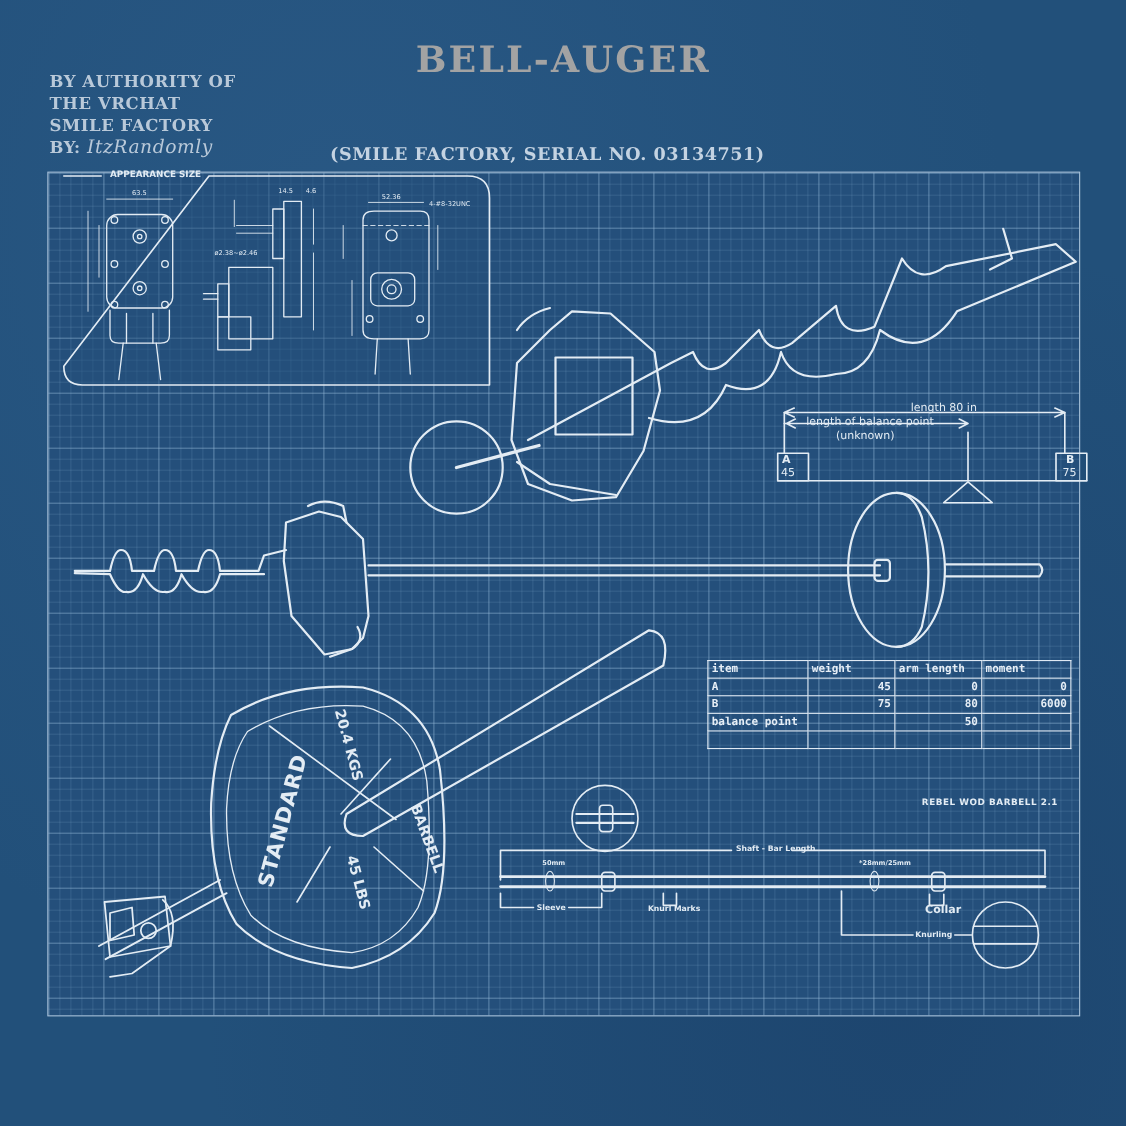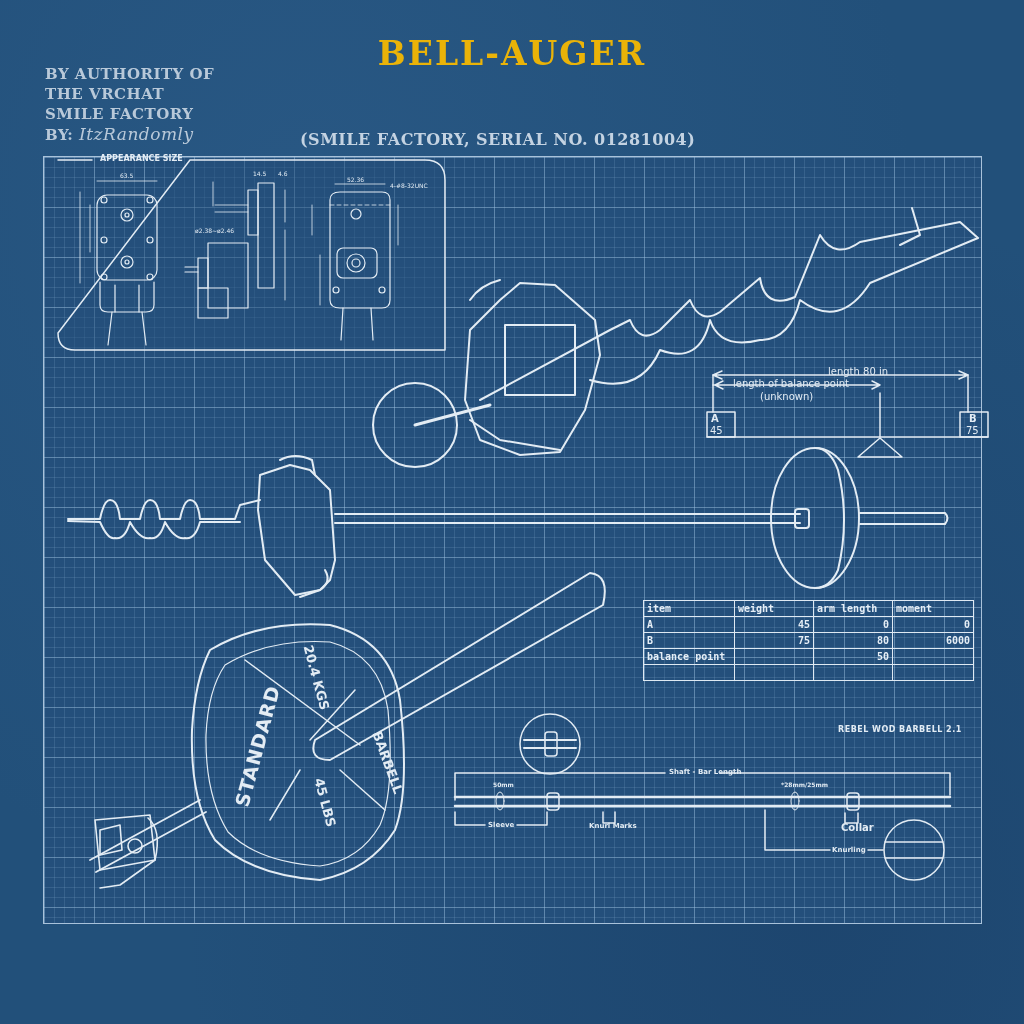--- a/index.html
+++ b/index.html
@@ -3,21 +3,21 @@
 <meta charset="utf-8">
 <style>
   html,body{margin:0;padding:0;}
   body{width:1024px;height:1024px;overflow:hidden;background:#1f4a72;position:relative;
     font-family:"DejaVu Serif", serif;}
   .paper{position:absolute;inset:0;
     background:
       radial-gradient(ellipse at 30% 20%, rgba(60,110,160,0.25), transparent 60%),
       radial-gradient(ellipse at 80% 90%, rgba(20,50,90,0.35), transparent 55%),
       #22507a;}
-  .title{position:absolute;left:0;width:1024px;top:34px;text-align:center;color:#eab308;
+  .title{position:absolute;left:0;width:1024px;top:34px;text-align:center;color:#a3a3a3;
     font-family:"DejaVu Serif", serif;font-weight:bold;font-size:33px;letter-spacing:2px;}
   .subtitle{position:absolute;left:300px;top:130px;color:#c4d3e2;font-family:"DejaVu Serif", serif;
     font-weight:bold;font-size:16px;letter-spacing:0.5px;}
   .authority{position:absolute;left:45px;top:64px;color:#b9c9d9;font-family:"DejaVu Serif", serif;
     font-weight:bold;font-size:15px;line-height:20px;letter-spacing:0.5px;}
   .authority .sig{font-family:"DejaVu Serif", serif;font-style:italic;font-weight:normal;font-size:17px;}
   .frame{position:absolute;left:43px;top:156px;width:939px;height:768px;
     border:1.5px solid #a9c2da;box-sizing:border-box;
     background-image:
       linear-gradient(rgba(160,195,225,0.38) 1px, transparent 1px),
@@ -45,21 +45,21 @@
 <div class="authority">
   <div>BY AUTHORITY OF</div>
   <div>THE VRCHAT</div>
   <div>SMILE FACTORY</div>
   <div>
     <span>BY:</span>
     <span class="sig">ItzRandomly</span>
   </div>
 </div>
 
-<div class="subtitle">(SMILE FACTORY, SERIAL NO. 01281004)</div>
+<div class="subtitle">(SMILE FACTORY, SERIAL NO. 03134751)</div>
 
 <div class="frame"></div>
 
 <svg class="art" viewBox="0 0 1024 1024" fill="none" stroke="#e3ecf4" stroke-width="2" stroke-linejoin="round" stroke-linecap="round">
 
   <g>
     <path d="M58 160 L92 160 M190 160 L425 160 Q445 160 445 180 L445 350 L75 350 Q58 350 58 333 Z" stroke="#e3ecf4" stroke-width="1.5" fill="rgba(36,79,123,0.5)"></path>
 
     <g stroke-width="1.2">
       <rect x="97" y="195" width="60" height="85" rx="10"></rect>

